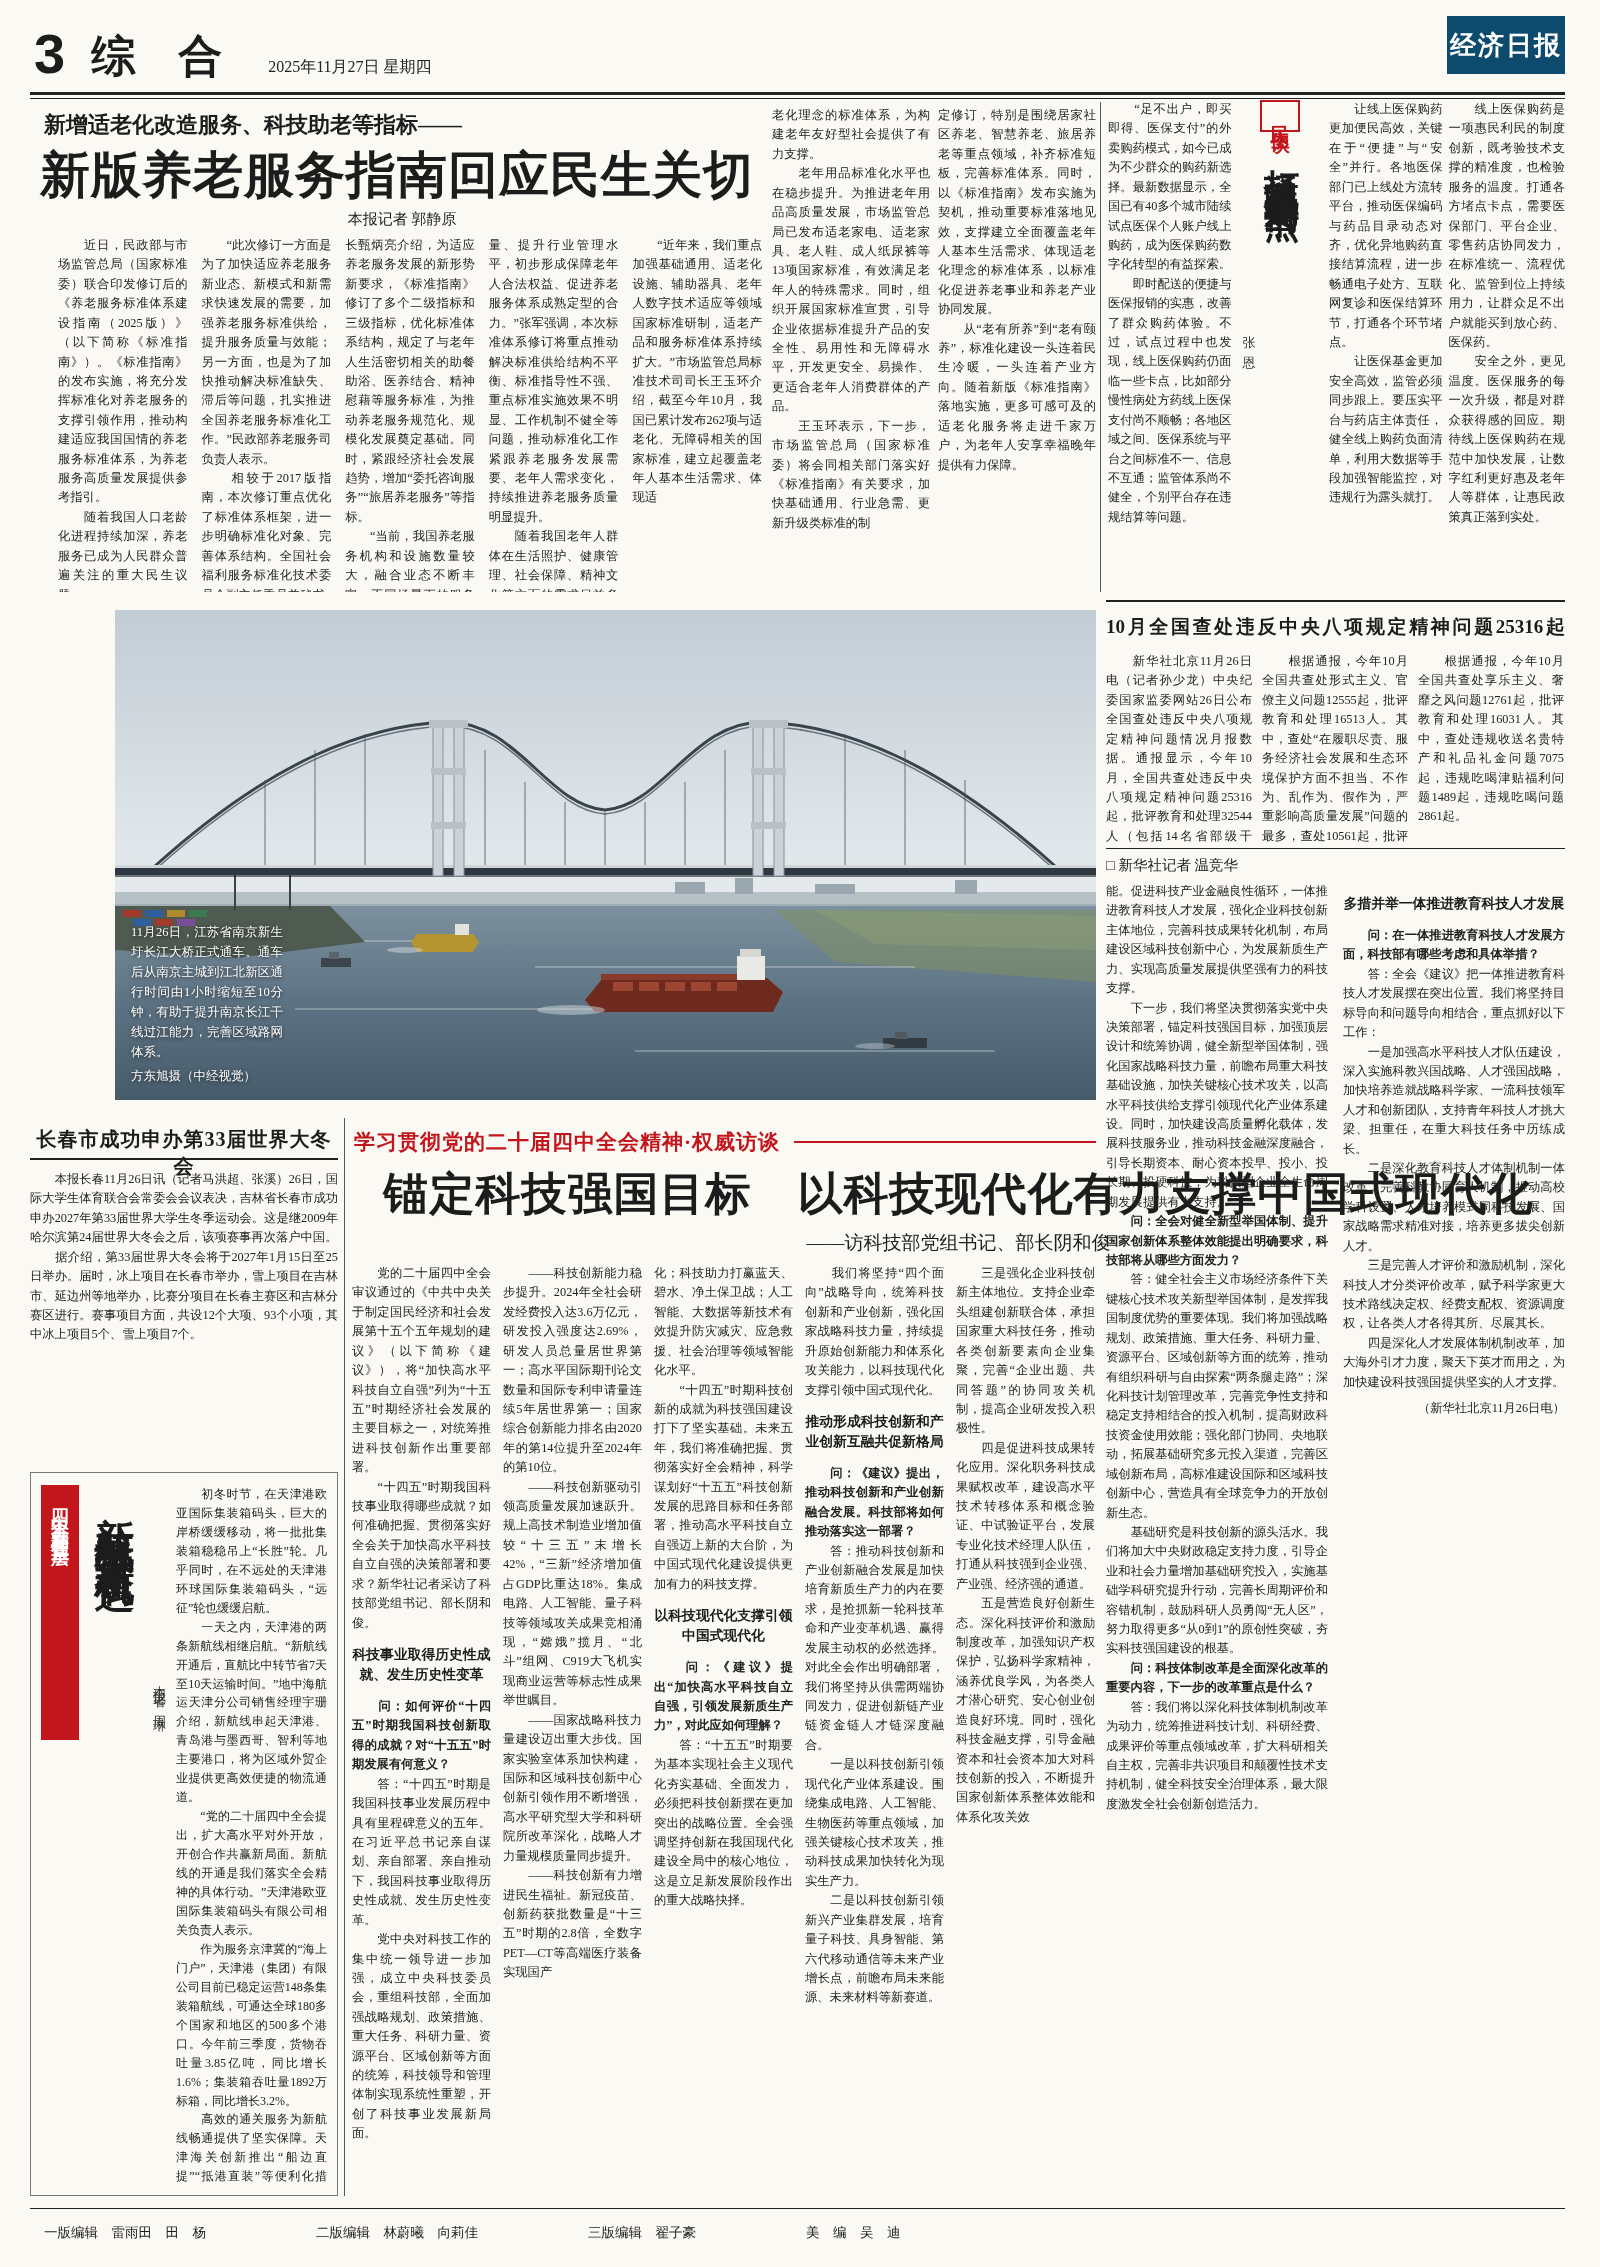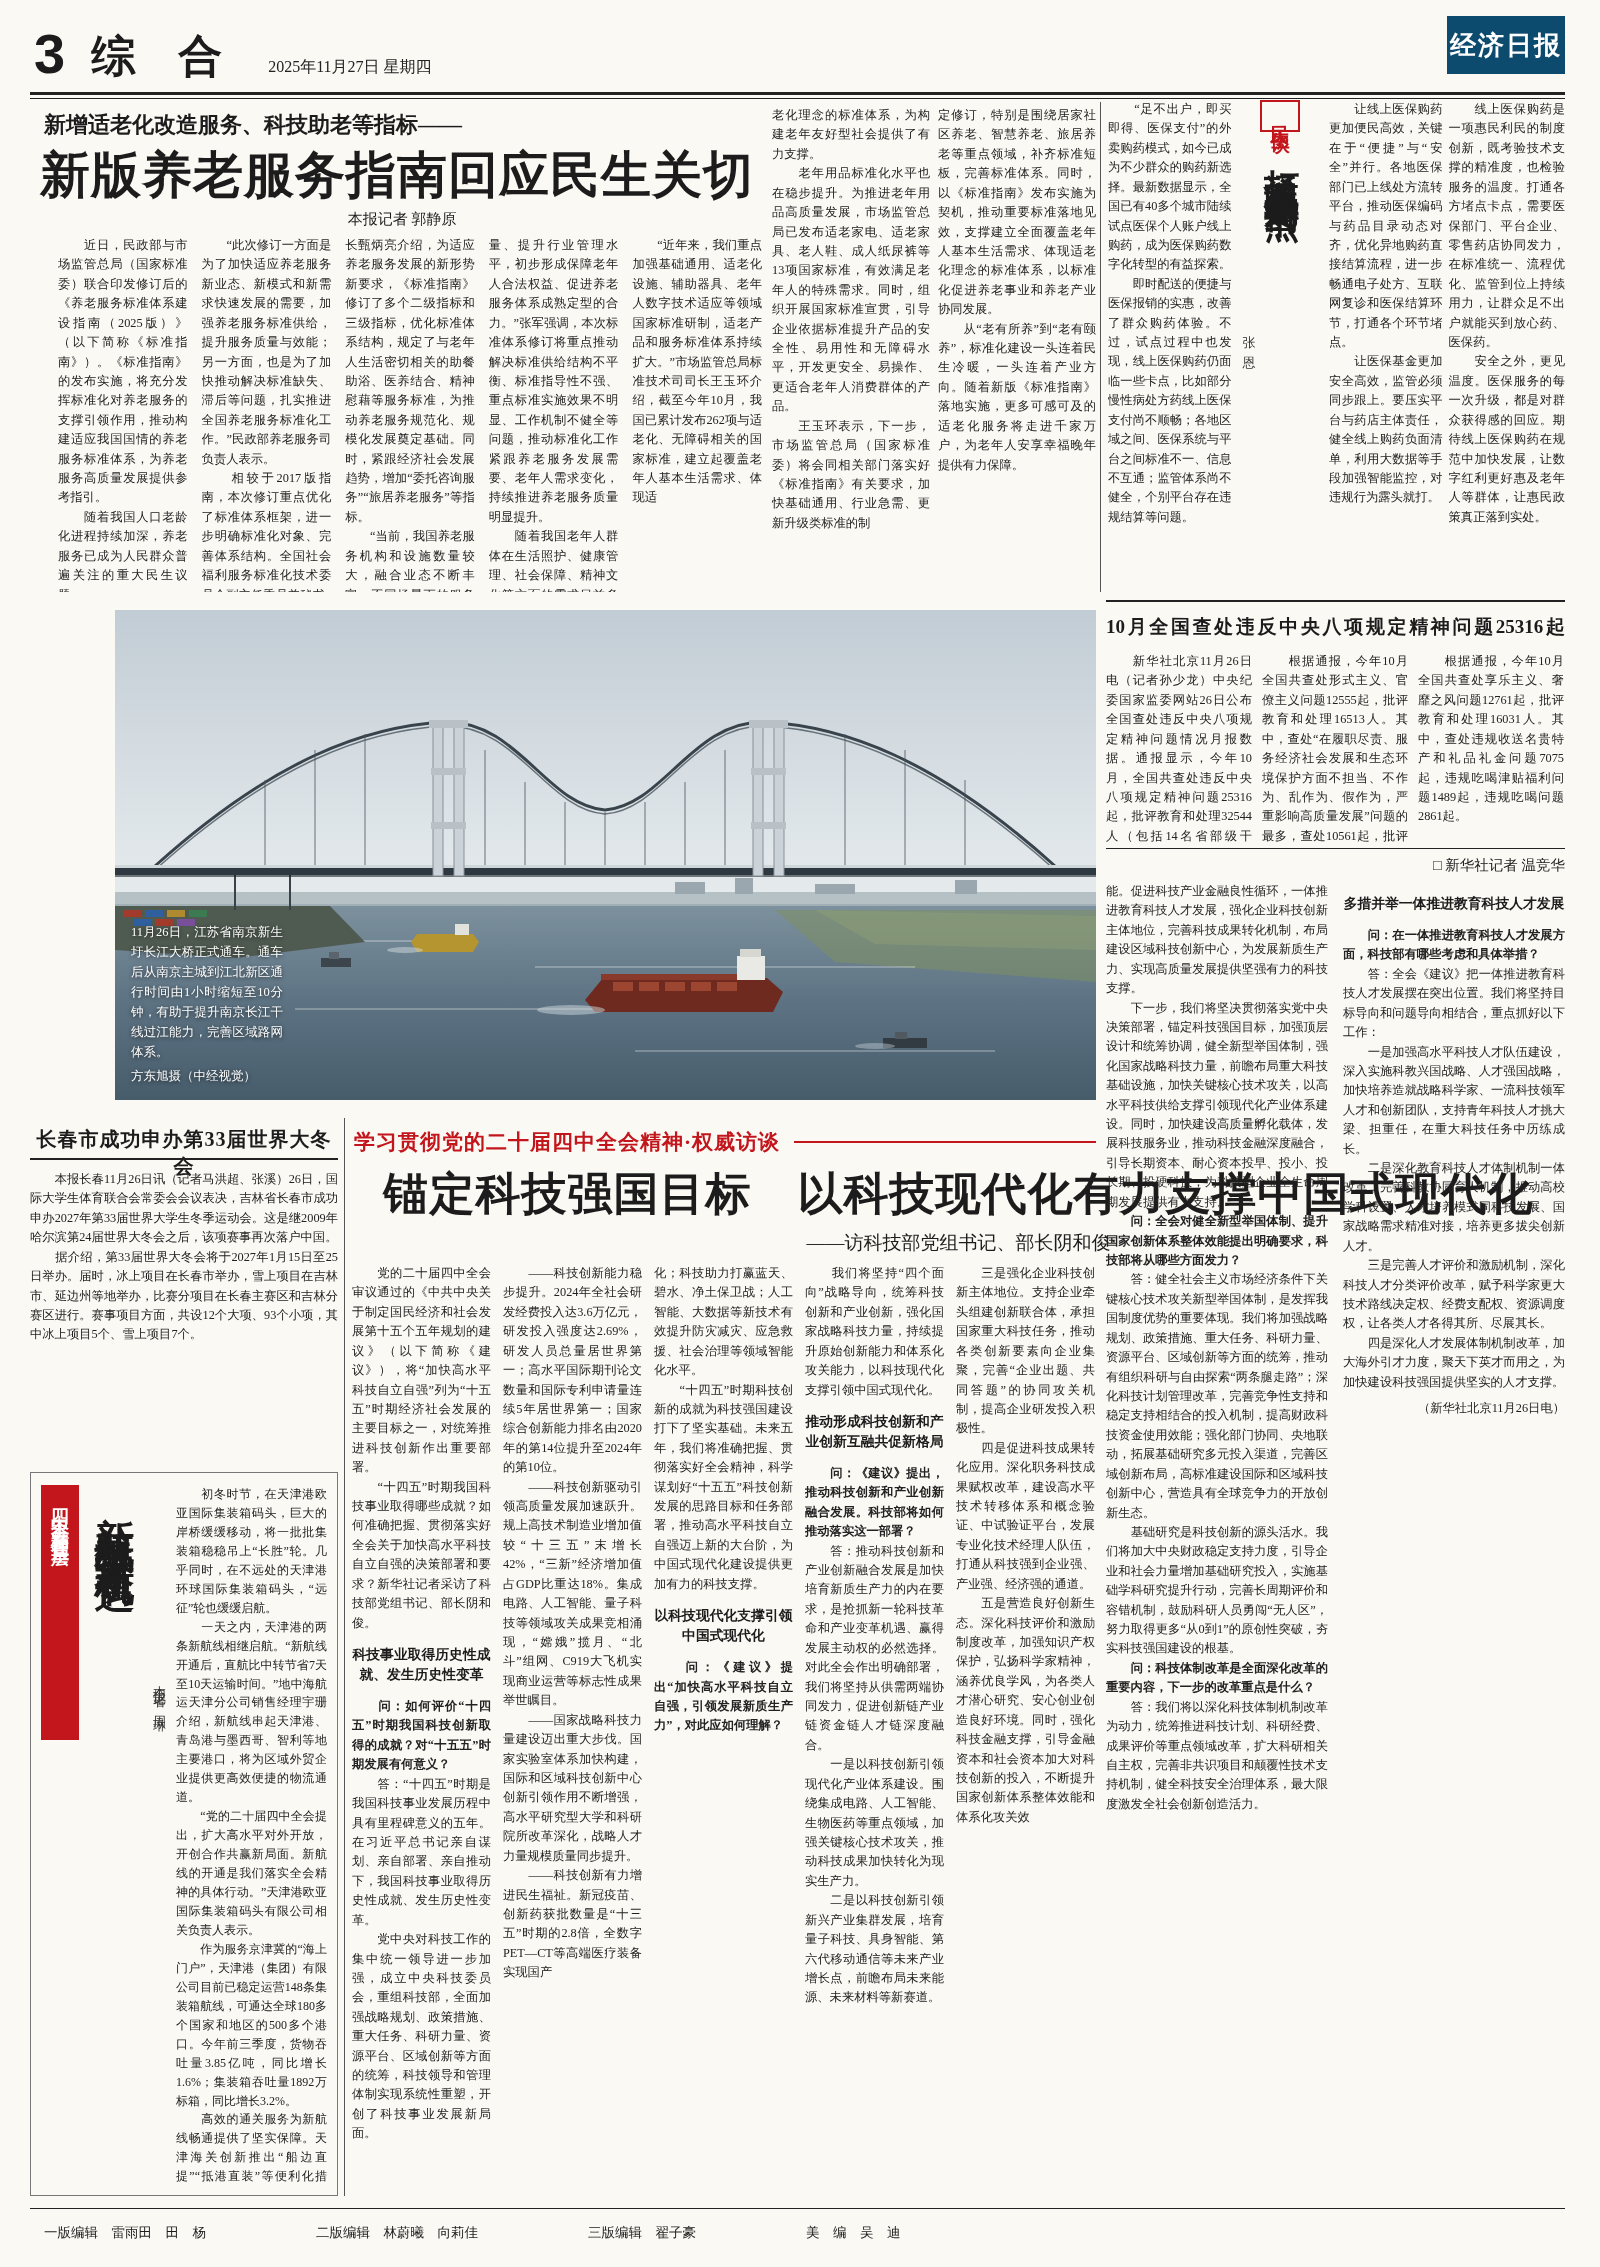--- a/index.html
+++ b/index.html
@@ -48,21 +48,21 @@
   .gr-label { background:#c3161c; color:#fff; font-size:18px; font-weight:700; padding:10px 7px;
               letter-spacing:5px; height:255px; }
   .gr-headline { font-size:40px; font-weight:700; letter-spacing:8px; }
   .gr-byline { font-size:13px; color:#333; margin-top:190px; letter-spacing:3px; }
 
   .iv-kicker { display:flex; align-items:center; }
   .iv-ktext { color:#c3161c; font-weight:700; font-size:21px; letter-spacing:1px; }
   .iv-kline { flex:1; border-top:2px solid #c3161c; margin-left:14px; }
   .iv-headline { font-size:45px; font-weight:700; text-align:center; letter-spacing:1px; white-space:nowrap; }
   .iv-subtitle { font-size:19px; text-align:center; }
-  .iv-byline { font-size:14.5px; text-align:right; }
+  .iv-byline { font-size:14.5px; text-align:left; }
   .ih { font-weight:700; text-align:center; font-size:13.8px; line-height:1.45; margin:12px 0;
         white-space:normal; }
   .q { font-weight:700; }
   .sign { text-align:right; font-size:12.3px; margin-top:8px; }
 
   .footer-row { display:flex; gap:110px; font-size:13.5px; }
 </style>
 </head>
 <body>
 
@@ -285,20 +285,21 @@
       <div class="body-text">　　——科技创新能力稳步提升。2024年全社会研发经费投入达3.6万亿元，研发投入强度达2.69%，研发人员总量居世界第一；高水平国际期刊论文数量和国际专利申请量连续5年居世界第一；国家综合创新能力排名由2020年的第14位提升至2024年的第10位。
 　　——科技创新驱动引领高质量发展加速跃升。规上高技术制造业增加值较“十三五”末增长42%，“三新”经济增加值占GDP比重达18%。集成电路、人工智能、量子科技等领域攻关成果竞相涌现，“嫦娥”揽月、“北斗”组网、C919大飞机实现商业运营等标志性成果举世瞩目。
 　　——国家战略科技力量建设迈出重大步伐。国家实验室体系加快构建，国际和区域科技创新中心创新引领作用不断增强，高水平研究型大学和科研院所改革深化，战略人才力量规模质量同步提升。
 　　——科技创新有力增进民生福祉。新冠疫苗、创新药获批数量是“十三五”时期的2.8倍，全数字PET—CT等高端医疗装备实现国产</div>
     </div>
     <div class="col" style="width:139px; height:932px;">
       <div class="body-text">化；科技助力打赢蓝天、碧水、净土保卫战；人工智能、大数据等新技术有效提升防灾减灾、应急救援、社会治理等领域智能化水平。
 　　“十四五”时期科技创新的成就为科技强国建设打下了坚实基础。未来五年，我们将准确把握、贯彻落实好全会精神，科学谋划好“十五五”科技创新发展的思路目标和任务部署，推动高水平科技自立自强迈上新的大台阶，为中国式现代化建设提供更加有力的科技支撑。</div>
       <div class="ih">以科技现代化支撑引领中国式现代化</div>
       <div class="body-text q">　　问：《建议》提出“加快高水平科技自立自强，引领发展新质生产力”，对此应如何理解？</div>
+      <div class="body-text">　　答：“十五五”时期要为基本实现社会主义现代化夯实基础、全面发力，必须把科技创新摆在更加突出的战略位置。全会强调坚持创新在我国现代化建设全局中的核心地位，这是立足新发展阶段作出的重大战略抉择。</div>
     </div>
     <div class="col" style="width:139px; height:932px;">
       <div class="body-text">　　我们将坚持“四个面向”战略导向，统筹科技创新和产业创新，强化国家战略科技力量，持续提升原始创新能力和体系化攻关能力，以科技现代化支撑引领中国式现代化。</div>
       <div class="ih">推动形成科技创新和产业创新互融共促新格局</div>
       <div class="body-text q">　　问：《建议》提出，推动科技创新和产业创新融合发展。科技部将如何推动落实这一部署？</div>
       <div class="body-text">　　答：推动科技创新和产业创新融合发展是加快培育新质生产力的内在要求，是抢抓新一轮科技革命和产业变革机遇、赢得发展主动权的必然选择。对此全会作出明确部署，我们将坚持从供需两端协同发力，促进创新链产业链资金链人才链深度融合。
 　　一是以科技创新引领现代化产业体系建设。围绕集成电路、人工智能、生物医药等重点领域，加强关键核心技术攻关，推动科技成果加快转化为现实生产力。
 　　二是以科技创新引领新兴产业集群发展，培育量子科技、具身智能、第六代移动通信等未来产业增长点，前瞻布局未来能源、未来材料等新赛道。</div>
     </div>
     <div class="col" style="width:139px; height:932px;">

